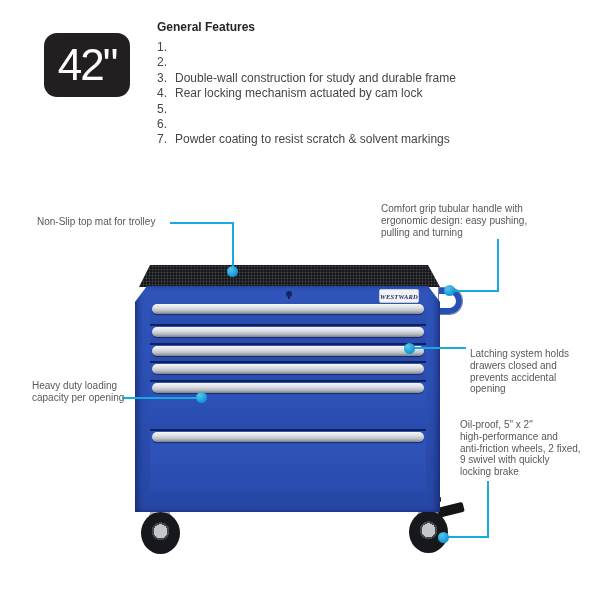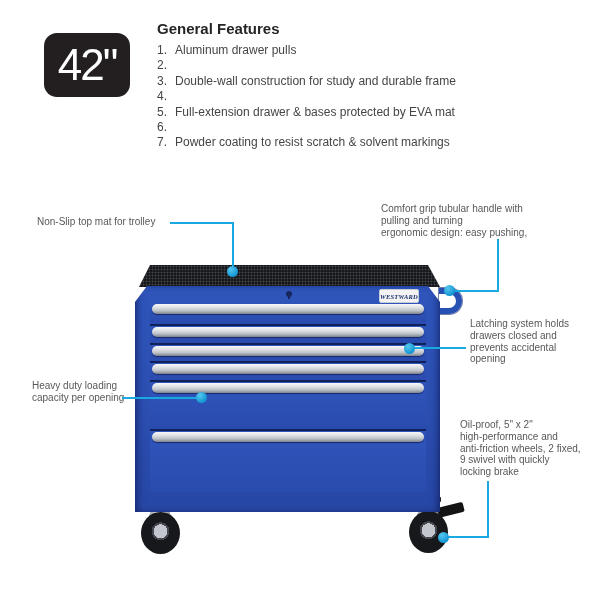--- a/index.html
+++ b/index.html
@@ -9,21 +9,21 @@
   }
   
   .badge{
     position:absolute;left:44px;top:33px;width:86px;height:64px;
     background:#231f20;border-radius:13px;
     display:flex;align-items:center;justify-content:center;
   }
   .badge span{color:#fff;font-size:44px;letter-spacing:-2px;}
   
   .features{position:absolute;left:157px;top:20px;width:420px;}
-  .features h1{margin:0 0 6px 0;font-size:15px;font-weight:bold;color:#272425;}
+  .features h1{margin:0 0 6px 0;font-size:12px;font-weight:bold;color:#272425;}
   .features ol{list-style:none;margin:0;padding:0;font-size:12px;color:#454547;}
   .features li{display:flex;line-height:15.4px;}
   .features li .num{width:18px;flex:0 0 18px;}
   
   .abs{position:absolute;}
   
   .mat{
     left:139px;top:265px;width:301px;height:22px;
     background-color:#17181b;
     background-image:radial-gradient(circle, rgba(110,115,122,.55) .8px, transparent 1.1px);
@@ -98,35 +98,34 @@
 
 <div class="badge">
   <span>42"</span>
 </div>
 
 <div class="features">
   <h1>General Features</h1>
   <ol>
     <li>
         <span class="num">1.</span>
-        <span>Aluminum drawer pulls</span>
       </li>
     <li>
         <span class="num">2.</span>
       </li>
     <li>
         <span class="num">3.</span>
         <span>Double-wall construction for study and durable frame</span>
       </li>
     <li>
         <span class="num">4.</span>
+        <span>Rear locking mechanism actuated by cam lock</span>
       </li>
     <li>
         <span class="num">5.</span>
-        <span>Full-extension drawer &amp; bases protected by EVA mat</span>
       </li>
     <li>
         <span class="num">6.</span>
       </li>
     <li>
         <span class="num">7.</span>
         <span>Powder coating to resist scratch &amp; solvent markings</span>
       </li>
   </ol>
 </div>
@@ -174,28 +173,28 @@
 
   <div class="co" style="left:37px;top:216px;">
     <span>Non-Slip top mat for trolley</span>
   </div>
   <div class="co-line" style="left:170px;top:222px;width:64px;height:2px;"></div>
   <div class="co-line" style="left:232px;top:222px;width:2px;height:46px;"></div>
   <div class="co-dot" style="left:227px;top:266px;"></div>
 
   <div class="co" style="left:381px;top:203px;">
     <span>Comfort grip tubular handle with</span>
+    <span>ergonomic design: easy pushing,</span>
     <span>pulling and turning</span>
-    <span>ergonomic design: easy pushing,</span>
   </div>
   <div class="co-line" style="left:497px;top:239px;width:2px;height:52px;"></div>
   <div class="co-line" style="left:452px;top:290px;width:47px;height:2px;"></div>
   <div class="co-dot" style="left:444px;top:285px;"></div>
 
-  <div class="co" style="left:470px;top:318px;">
+  <div class="co" style="left:470px;top:348px;">
     <span>Latching system holds</span>
     <span>drawers closed and</span>
     <span>prevents accidental</span>
     <span>opening</span>
   </div>
   <div class="co-line" style="left:414px;top:347px;width:52px;height:2px;"></div>
   <div class="co-dot" style="left:404px;top:343px;"></div>
 
   <div class="co" style="left:32px;top:380px;">
     <span>Heavy duty loading</span>

